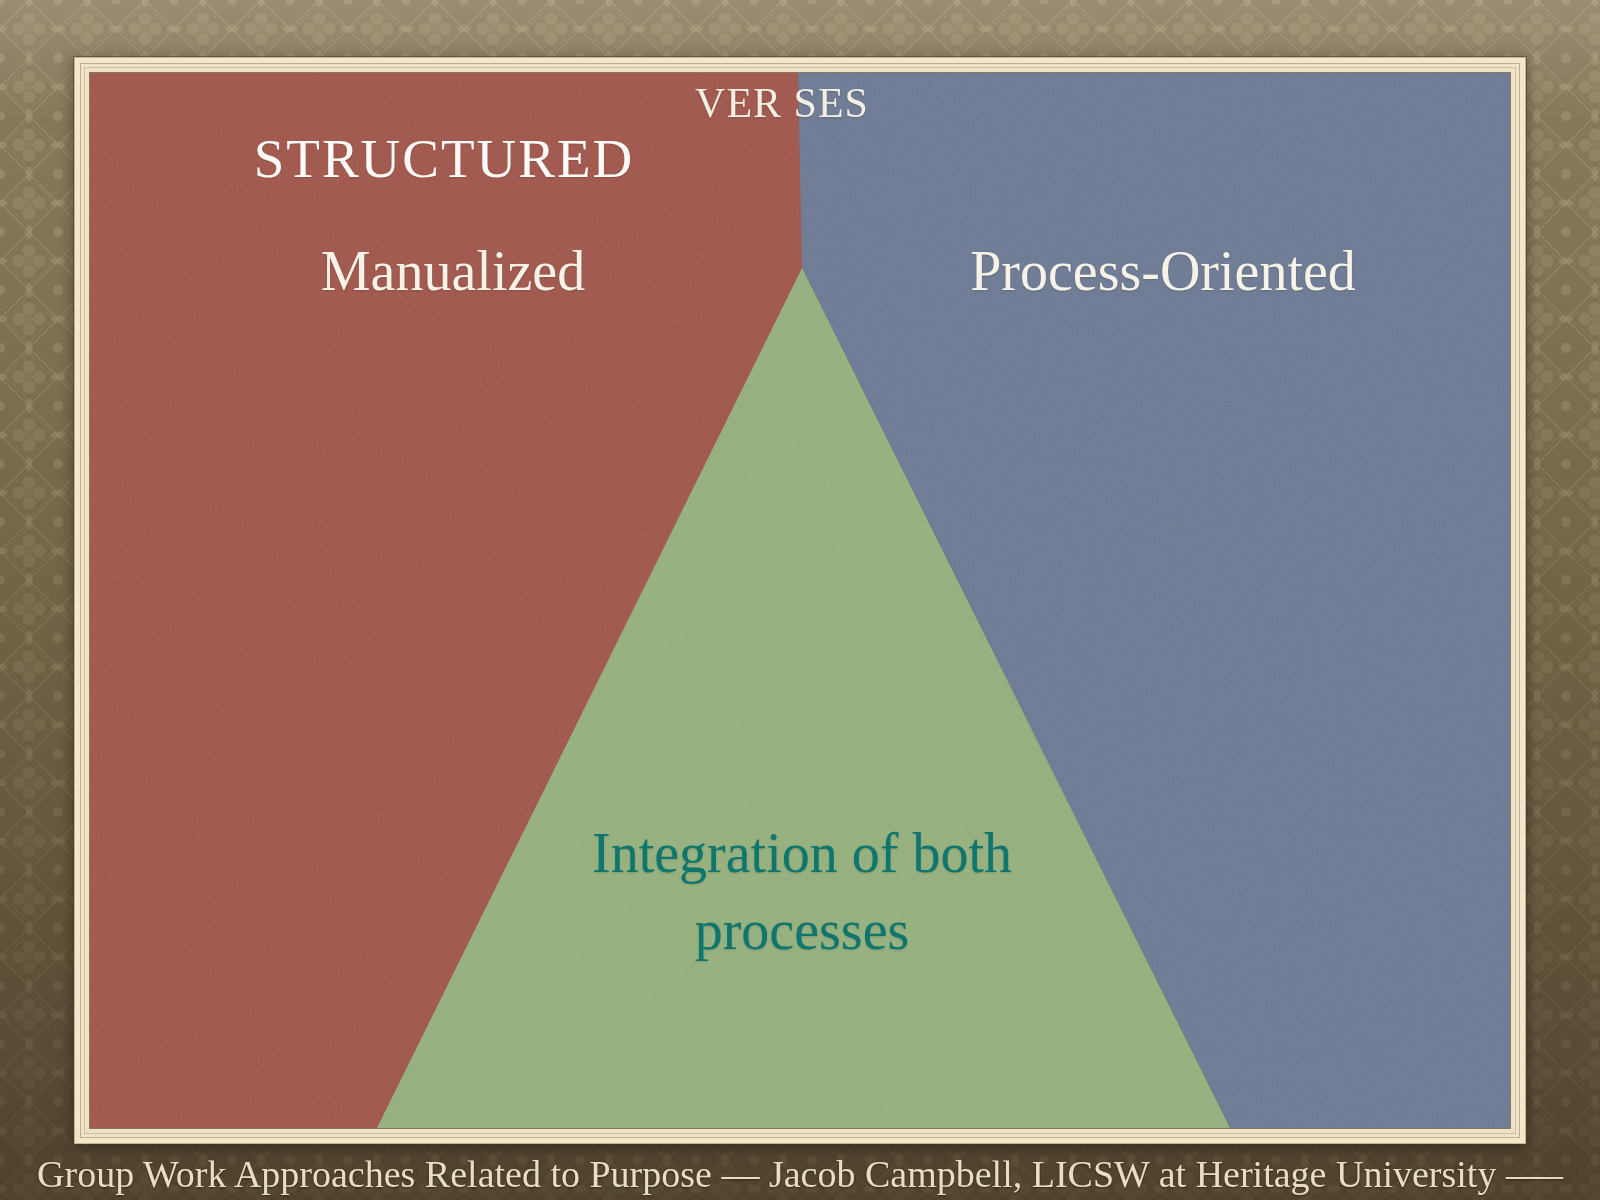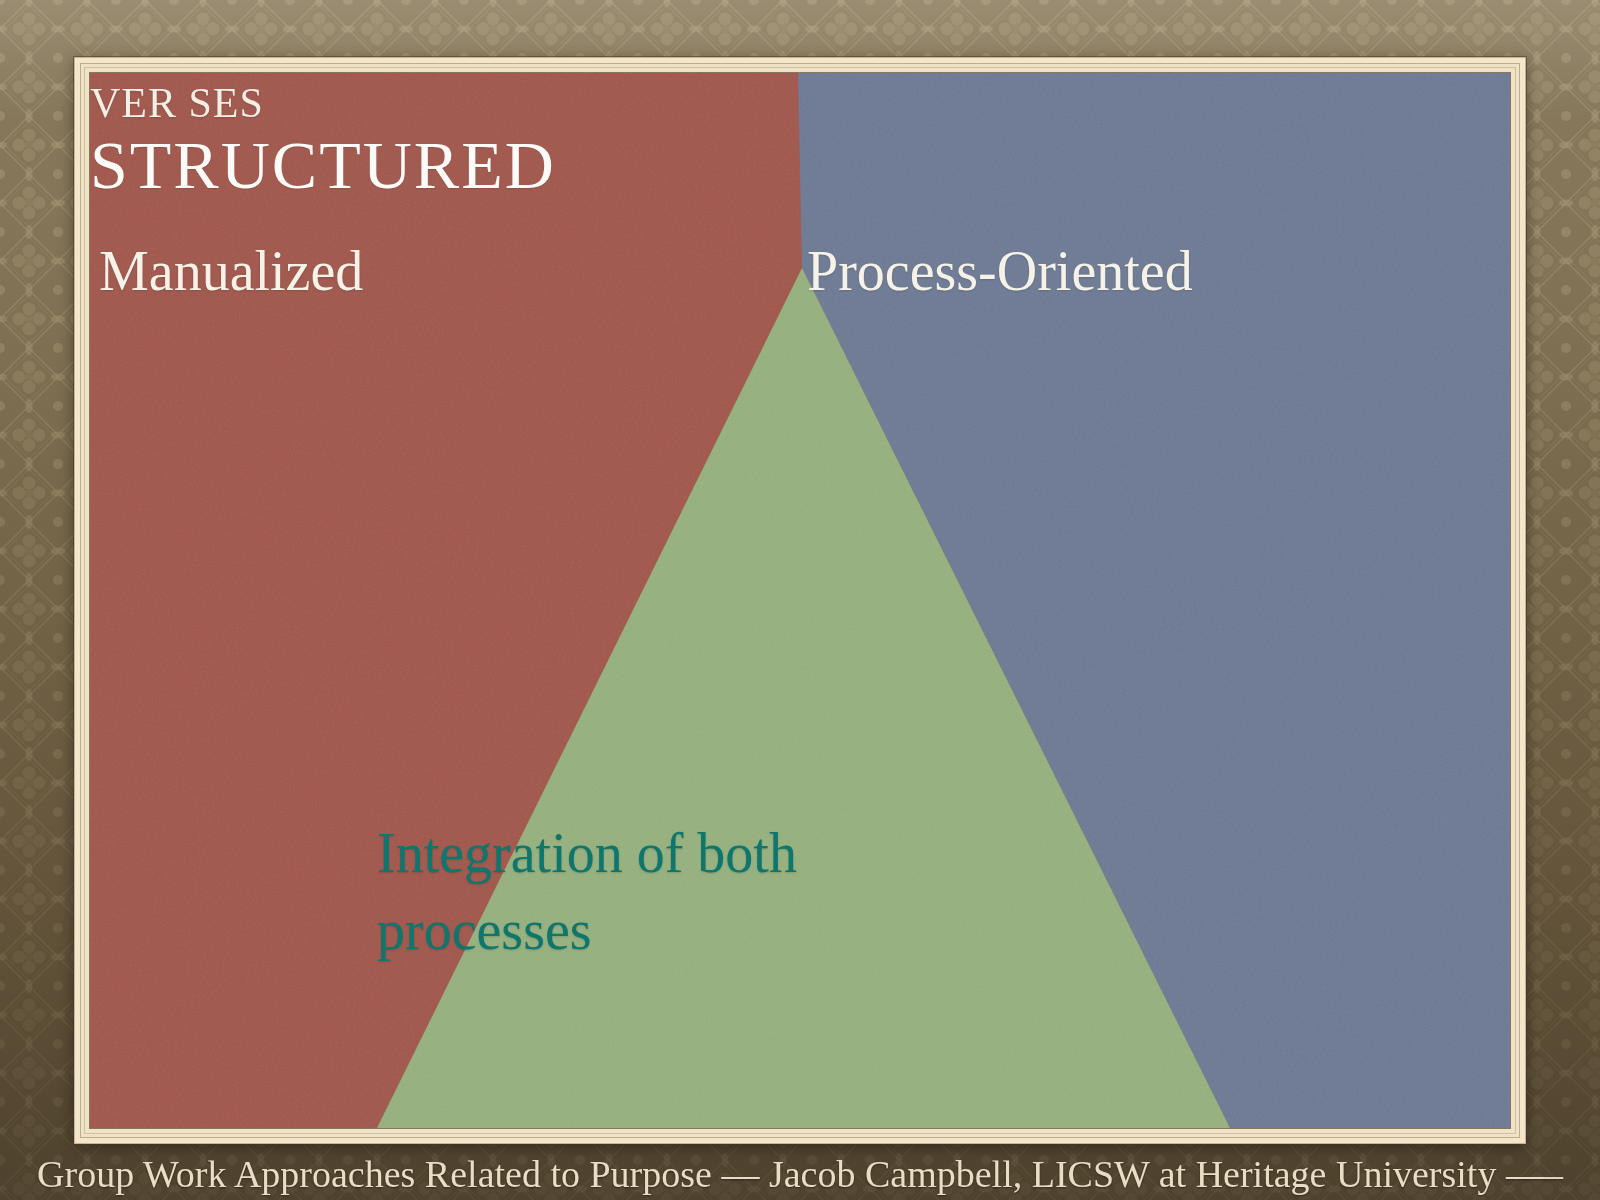--- a/index.html
+++ b/index.html
@@ -46,37 +46,38 @@
   }
   .regions, .grain {
     position: absolute; inset: 0;
     width: 100%; height: 100%;
     display: block;
   }
   .grain { pointer-events: none; }
 
   .slide-text {
     position: absolute;
+    text-align: center;
     color: #f7f4ea;
     line-height: 1;
     white-space: nowrap;
   }
   .verses {
     left: 0; right: 36px; top: 9px;
     font-size: 42px;
     letter-spacing: 1px;
     color: #f3efe4;
     text-shadow: 0 1px 2px rgba(0,0,0,0.15);
   }
   .title {
     letter-spacing: 2px;
     color: #fcfbf7;
     text-shadow: 0 1px 1px rgba(0,0,0,0.12);
   }
-  .title-left  { left: 0;     width: 708px; top: 58px;  font-size: 68px; }
+  .title-left  { left: 0;     width: 708px; top: 58px;  font-size: 55px; }
   .title-right { left: 708px; width: 712px; top: 76px;  font-size: 60px; }
   .subtitle {
     font-size: 56px;
     color: #f6f2e7;
     text-shadow: 0 1px 2px rgba(0,0,0,0.15);
     margin-left: 9px;
   }
   .subtitle-left  { left: 0;     width: 708px; top: 170px; }
   .subtitle-right { left: 708px; width: 712px; top: 170px; }
   .integration {

